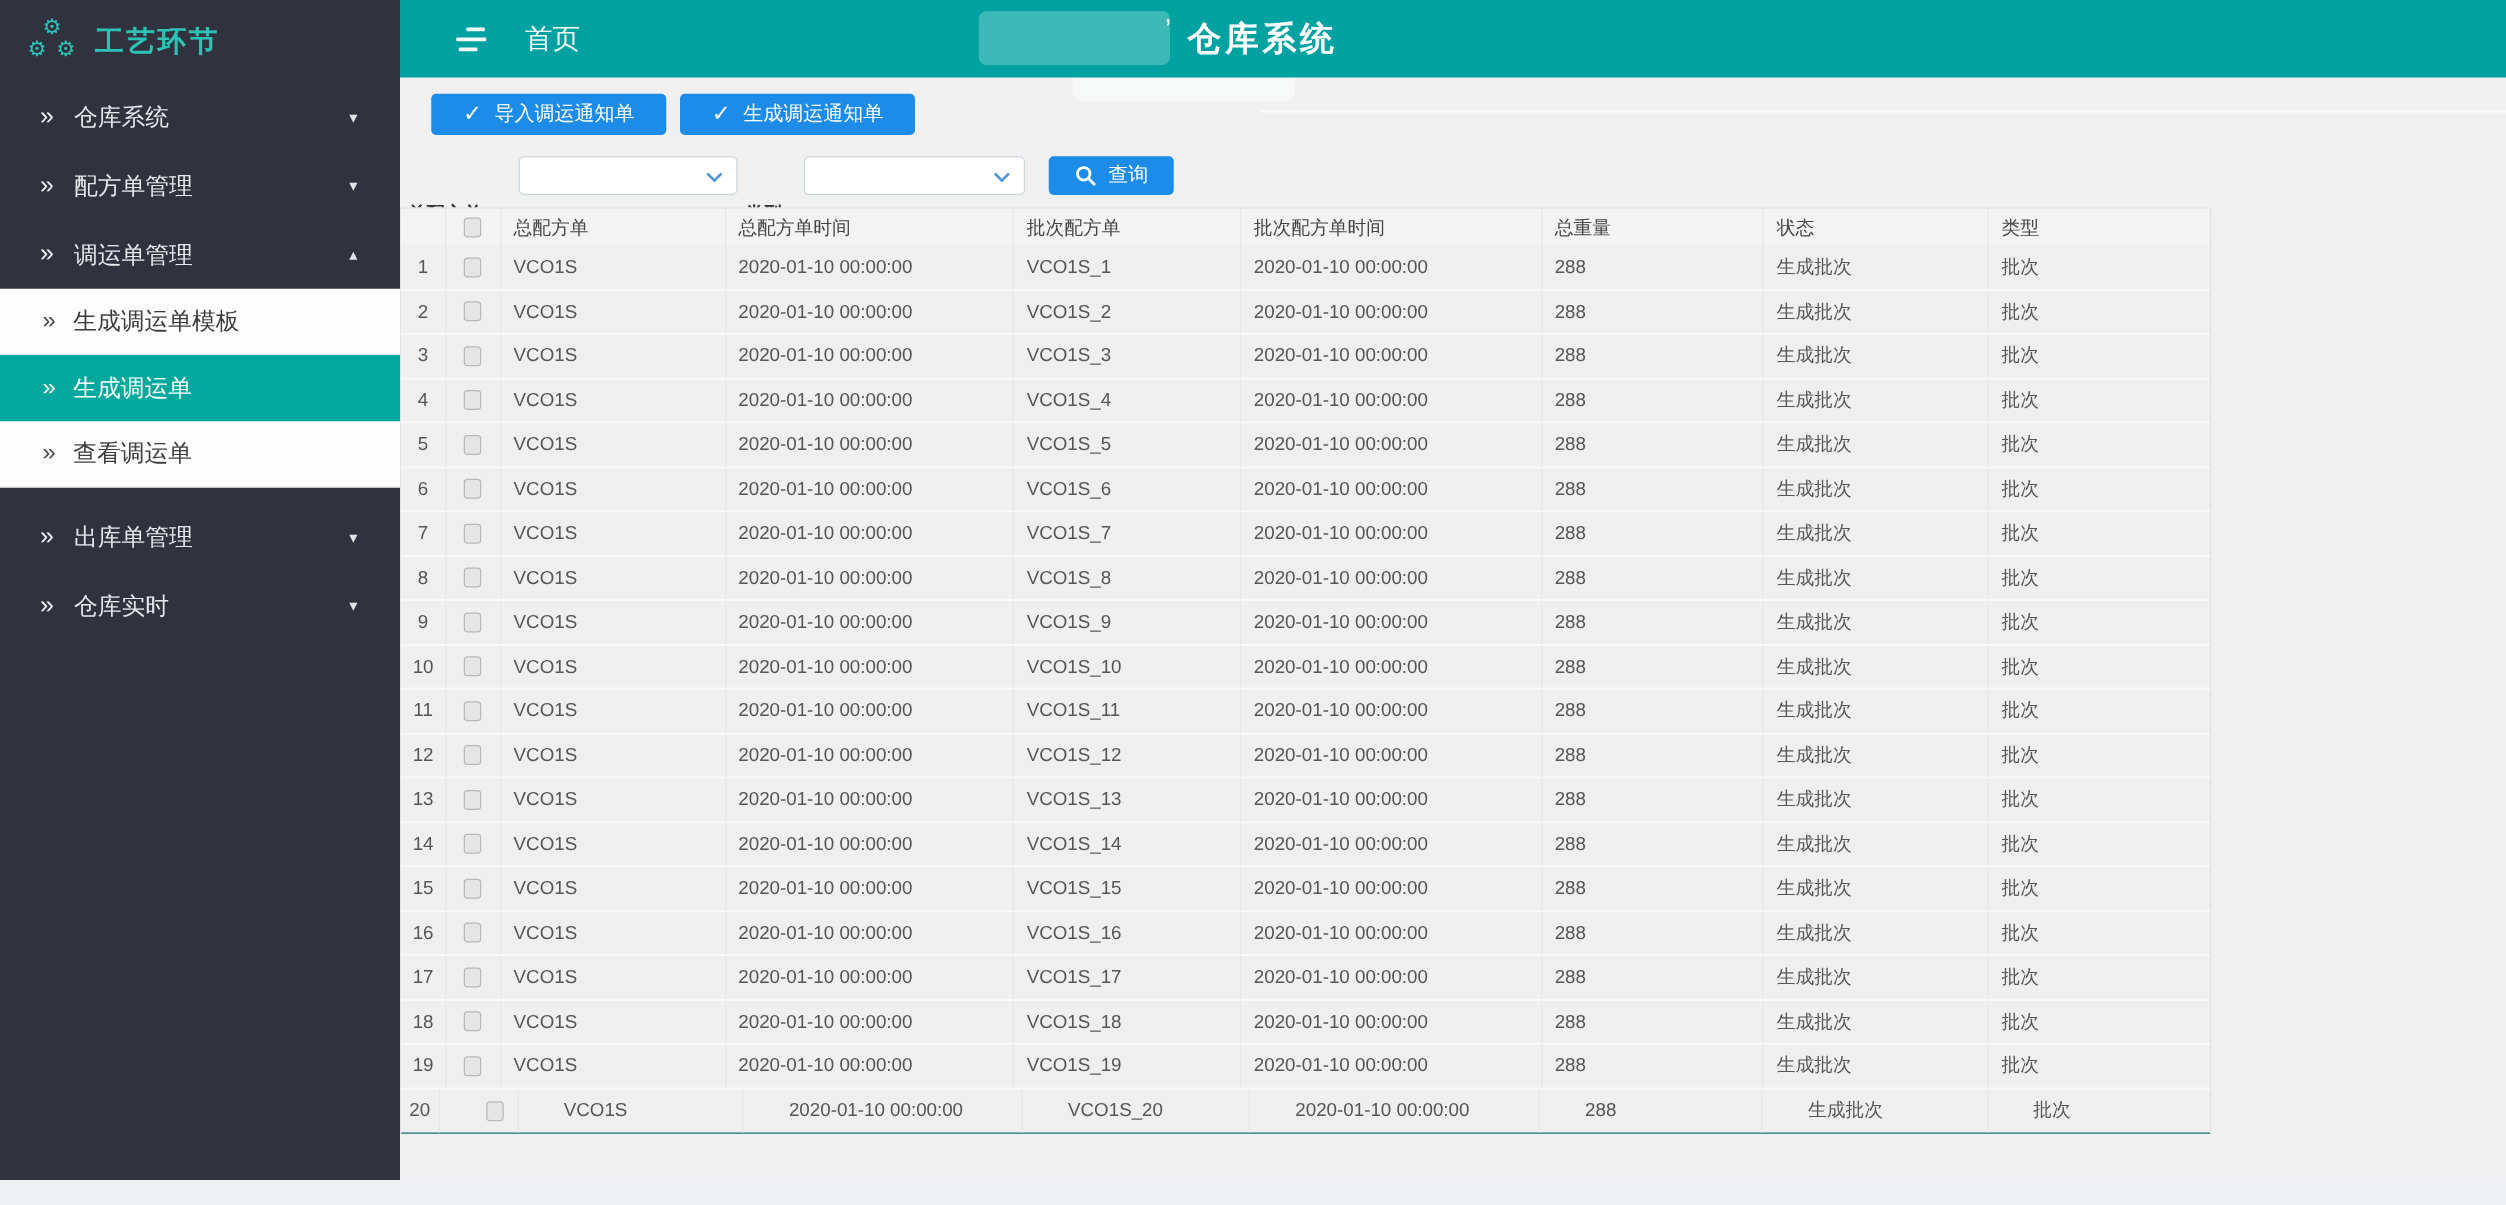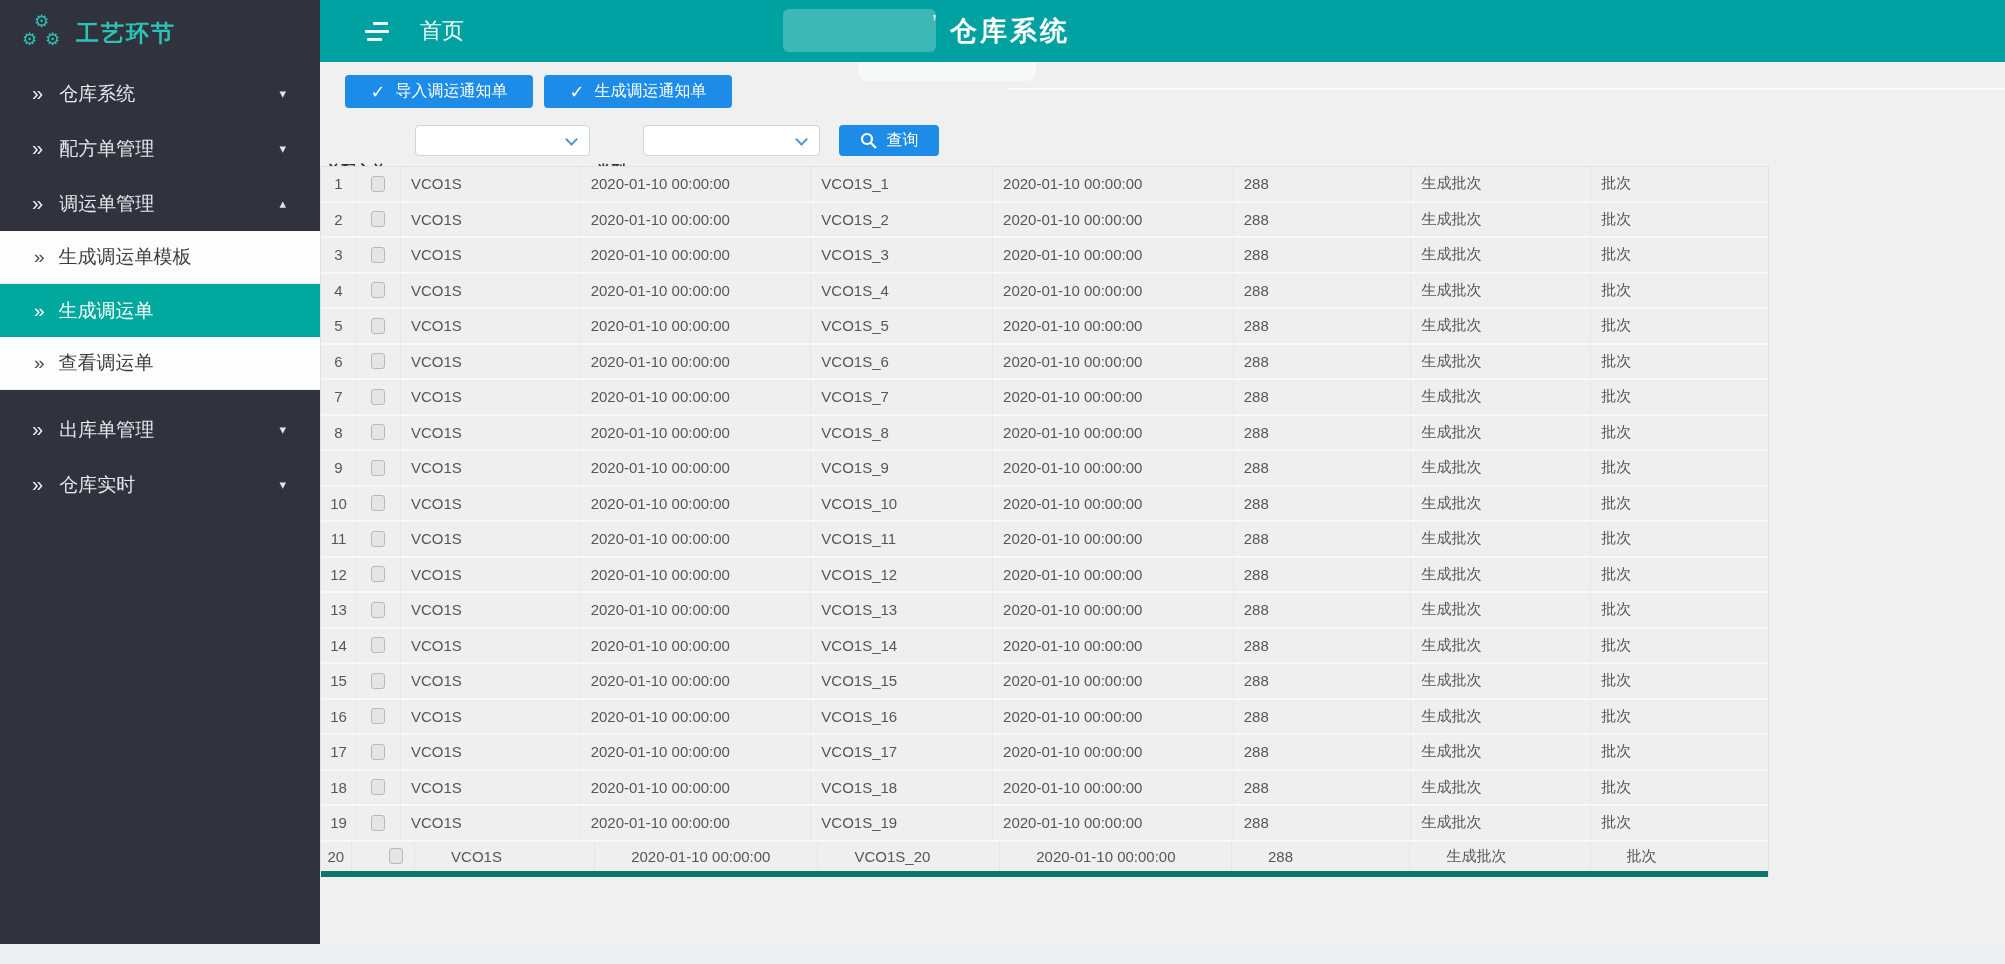--- a/index.html
+++ b/index.html
@@ -66,21 +66,21 @@
   .sel-value { position:absolute; left:10px; top:7px; font-size:15px; color:#555; }
   .btn-search { left:519px; top:63px; width:100px; height:31px; }
 
   
   .table { position:absolute; left:0; top:104px; width:1449px;
     border:1px solid #e2e2e4; border-bottom:none; background:#efeff0; }
   .tr { display:flex; width:100%; }
   .thead { height:30px; background:#f3f3f4; }
   .thead .td { color:#454545; }
   .tbody .tr { height:35.5px; border-bottom:2px solid #f8f8f9; background:#efeff0; }
-  .tbody .tr:last-child { border-bottom:6px solid #0f766e;gap:26px; }
+  .tbody .tr:last-child { border-bottom:1px solid #0f766e;gap:26px; }
   .td { display:flex; align-items:center; padding-left:10px; font-size:15px; color:#565главе656;
     color:#565656; border-right:1px solid #e6e6e8; overflow:hidden; white-space:nowrap; }
   .td:last-child { border-right:none; }
   .td.center { justify-content:center; padding-left:0; }
   .c0{width:36px}.c1{width:44px}.c2{width:180px}.c3{width:231px}.c4{width:182px}
   .c5{width:241px}.c6{width:178px}.c7{width:180px}.c8{width:177px}
   .checkbox { width:14px; height:16px; background:#e5e5e5; border:1px solid #b9b9b9;
     border-radius:3px; cursor:pointer; }
 
   
@@ -186,20 +186,33 @@
 
   <button class="btn-blue btn-search">
     <svg class="search-icon-svg" width="17" height="17" viewBox="0 0 17 17">
       <circle cx="7" cy="7" r="5" fill="none" stroke="#ffffff" stroke-width="2.2"></circle>
       <line x1="11" y1="11" x2="16" y2="16" stroke="#ffffff" stroke-width="2.2"></line>
     </svg>
     <span>查询</span>
   </button>
 
   <div class="table">
+    <div class="tr thead">
+      <div class="td c0 center"></div>
+      <div class="td c1 center">
+        <span class="checkbox"></span>
+      </div>
+      <div class="td c2">总配方单</div>
+      <div class="td c3">总配方单时间</div>
+      <div class="td c4">批次配方单</div>
+      <div class="td c5">批次配方单时间</div>
+      <div class="td c6">总重量</div>
+      <div class="td c7">状态</div>
+      <div class="td c8">类型</div>
+    </div>
     <div class="tbody">
         <div class="tr">
     <div class="td c0 center">1</div>
     <div class="td c1 center">
       <span class="checkbox"></span>
     </div>
     <div class="td c2">VCO1S</div>
     <div class="td c3">2020-01-10 00:00:00</div>
     <div class="td c4">VCO1S_1</div>
     <div class="td c5">2020-01-10 00:00:00</div>

